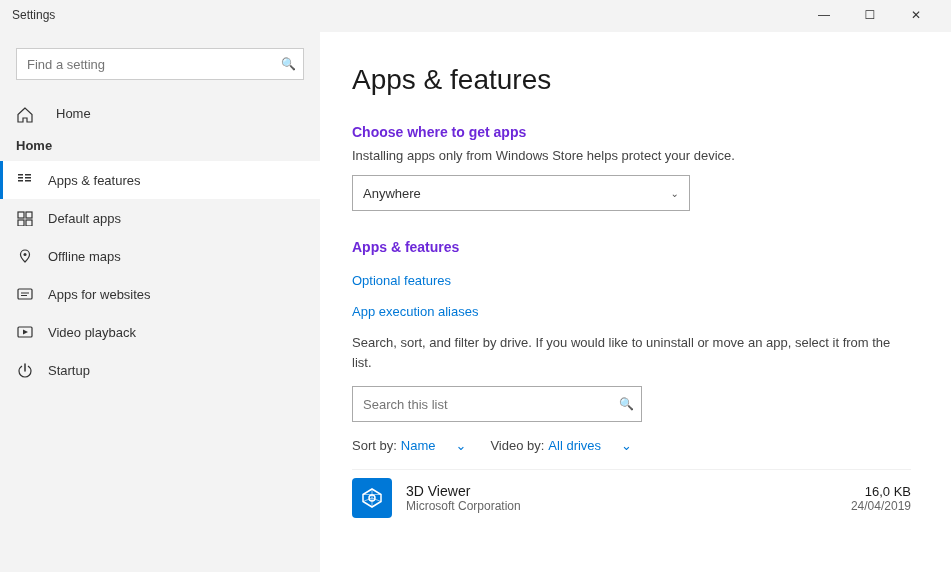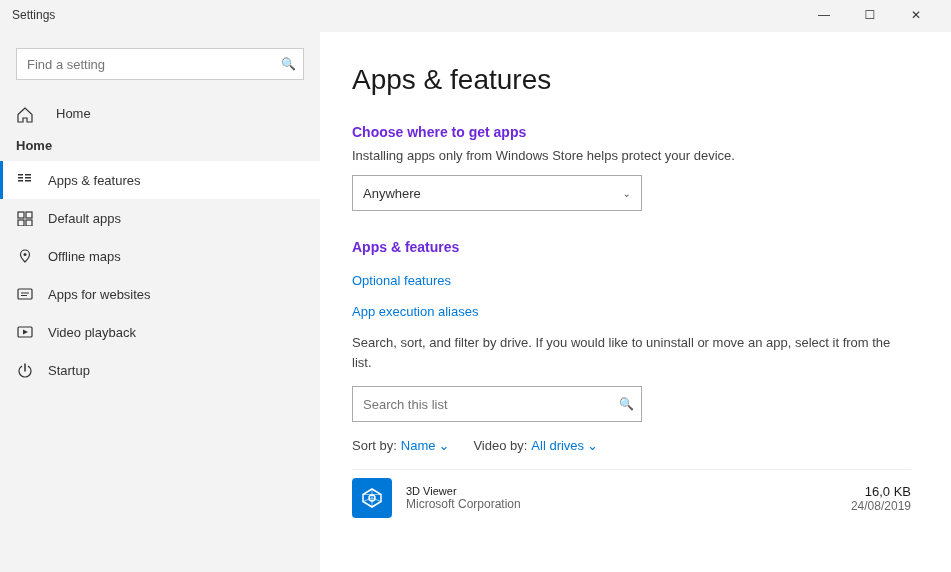--- a/index.html
+++ b/index.html
@@ -165,21 +165,21 @@
       margin-bottom: 8px;
     }
 
     .description-text {
       font-size: 13px;
       color: #444;
       margin-bottom: 12px;
     }
 
     .dropdown-select {
-      width: 290px;
+      width: 338px;
       height: 36px;
       border: 1px solid #aaa;
       background: white;
       display: flex;
       align-items: center;
       justify-content: space-between;
       padding: 0 10px;
       cursor: pointer;
       font-size: 13px;
       color: #333;
@@ -246,21 +246,21 @@
       display: flex;
       align-items: center;
       gap: 4px;
       cursor: pointer;
     }
     .sort-filter-value {
       color: #0078d7;
       cursor: pointer;
       display: flex;
       align-items: center;
-      gap: 3px;
+      gap: 20px;
     }
 
     .app-list-item {
       display: flex;
       align-items: center;
       padding: 8px 0;
       gap: 14px;
       border-top: 1px solid #f0f0f0;
     }
     .app-icon {
@@ -274,21 +274,21 @@
       flex-shrink: 0;
     }
     .app-icon-inner {
       width: 24px;
       height: 24px;
     }
     .app-info {
       flex: 1;
     }
     .app-name {
-      font-size: 11px;
+      font-size: 14px;
       color: #1a1a1a;
       font-weight: 400;
     }
     .app-publisher {
       font-size: 12px;
       color: #666;
     }
     .app-meta {
       text-align: right;
     }
@@ -462,21 +462,21 @@
               <path d="M3 15.5L12 12L21 15.5" stroke="white" stroke-width="1" opacity="0.6"></path>
               <circle cx="12" cy="12" r="3" fill="none" stroke="white" stroke-width="1.5"></circle>
             </svg>
           </div>
           <div class="app-info">
             <div class="app-name">3D Viewer</div>
             <div class="app-publisher">Microsoft Corporation</div>
           </div>
           <div class="app-meta">
             <div class="app-size">16,0 KB</div>
-            <div class="app-date">24/08/2019</div>
+            <div class="app-date">24/04/2019</div>
           </div>
         </div>
       </div>
 
     </div>
 
   </div>
 
 </div>
 

